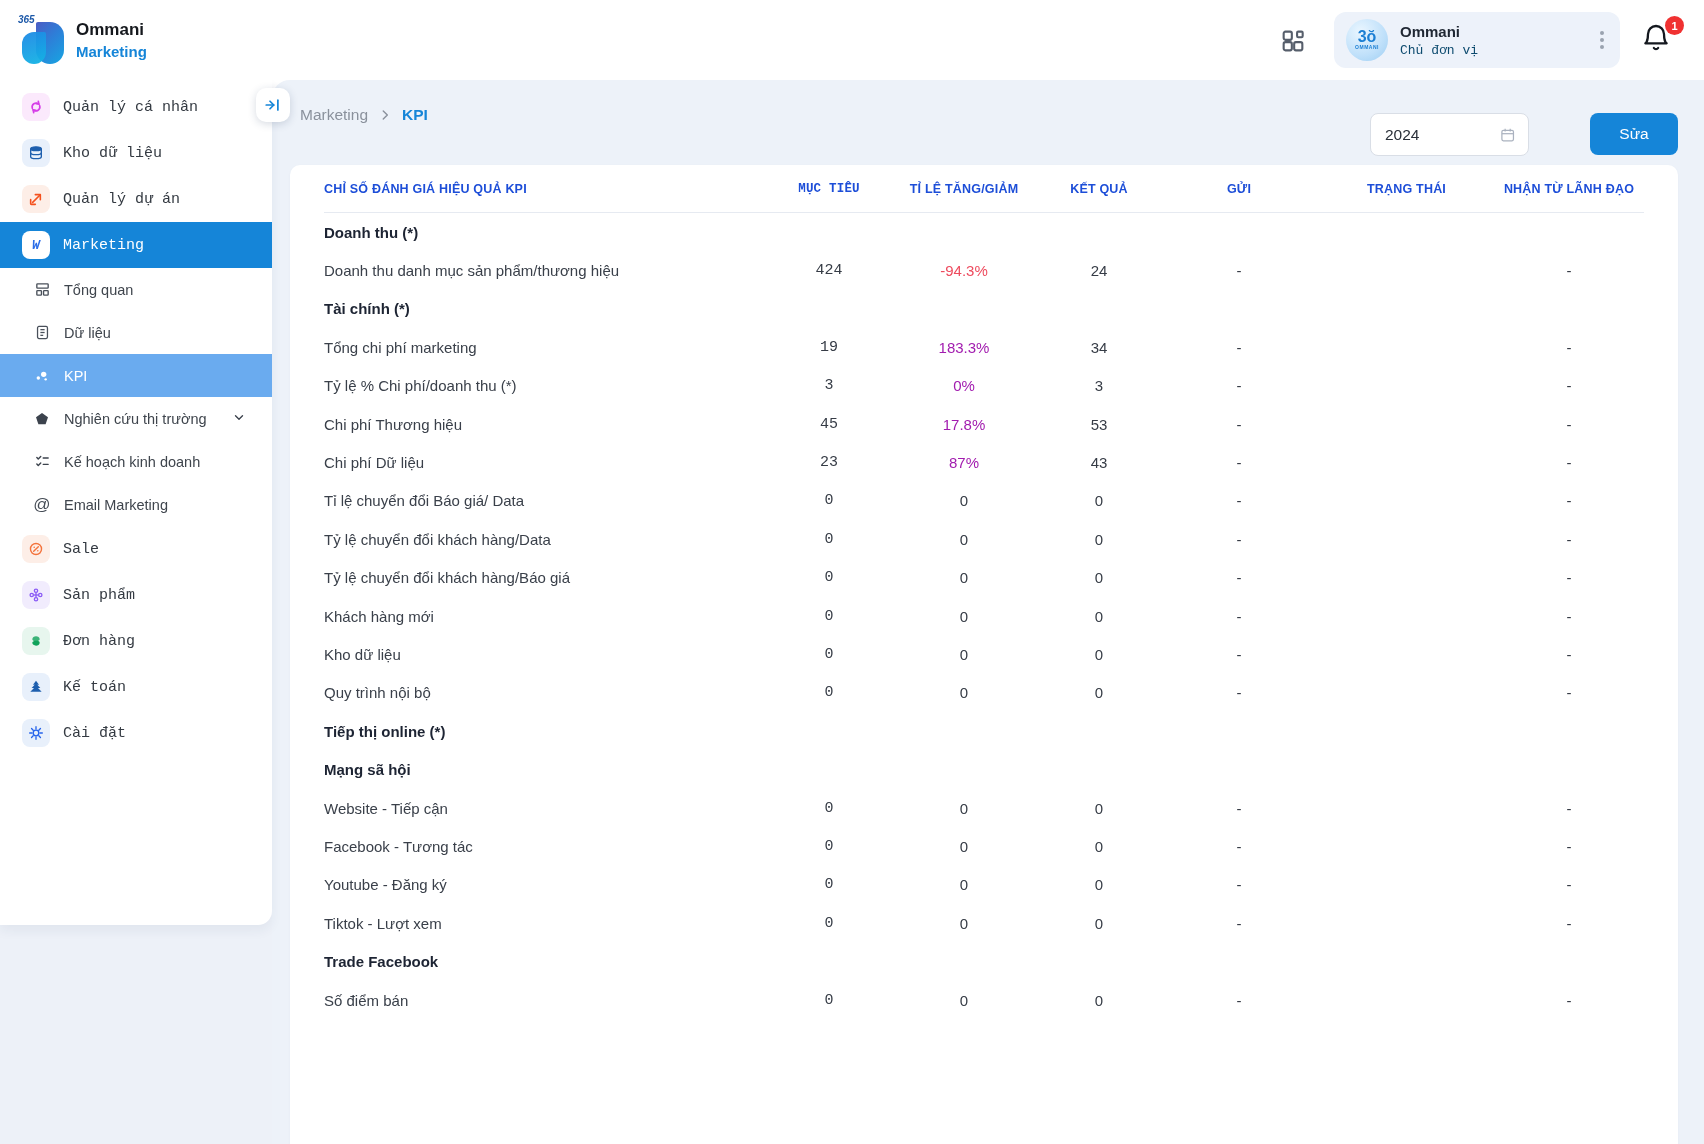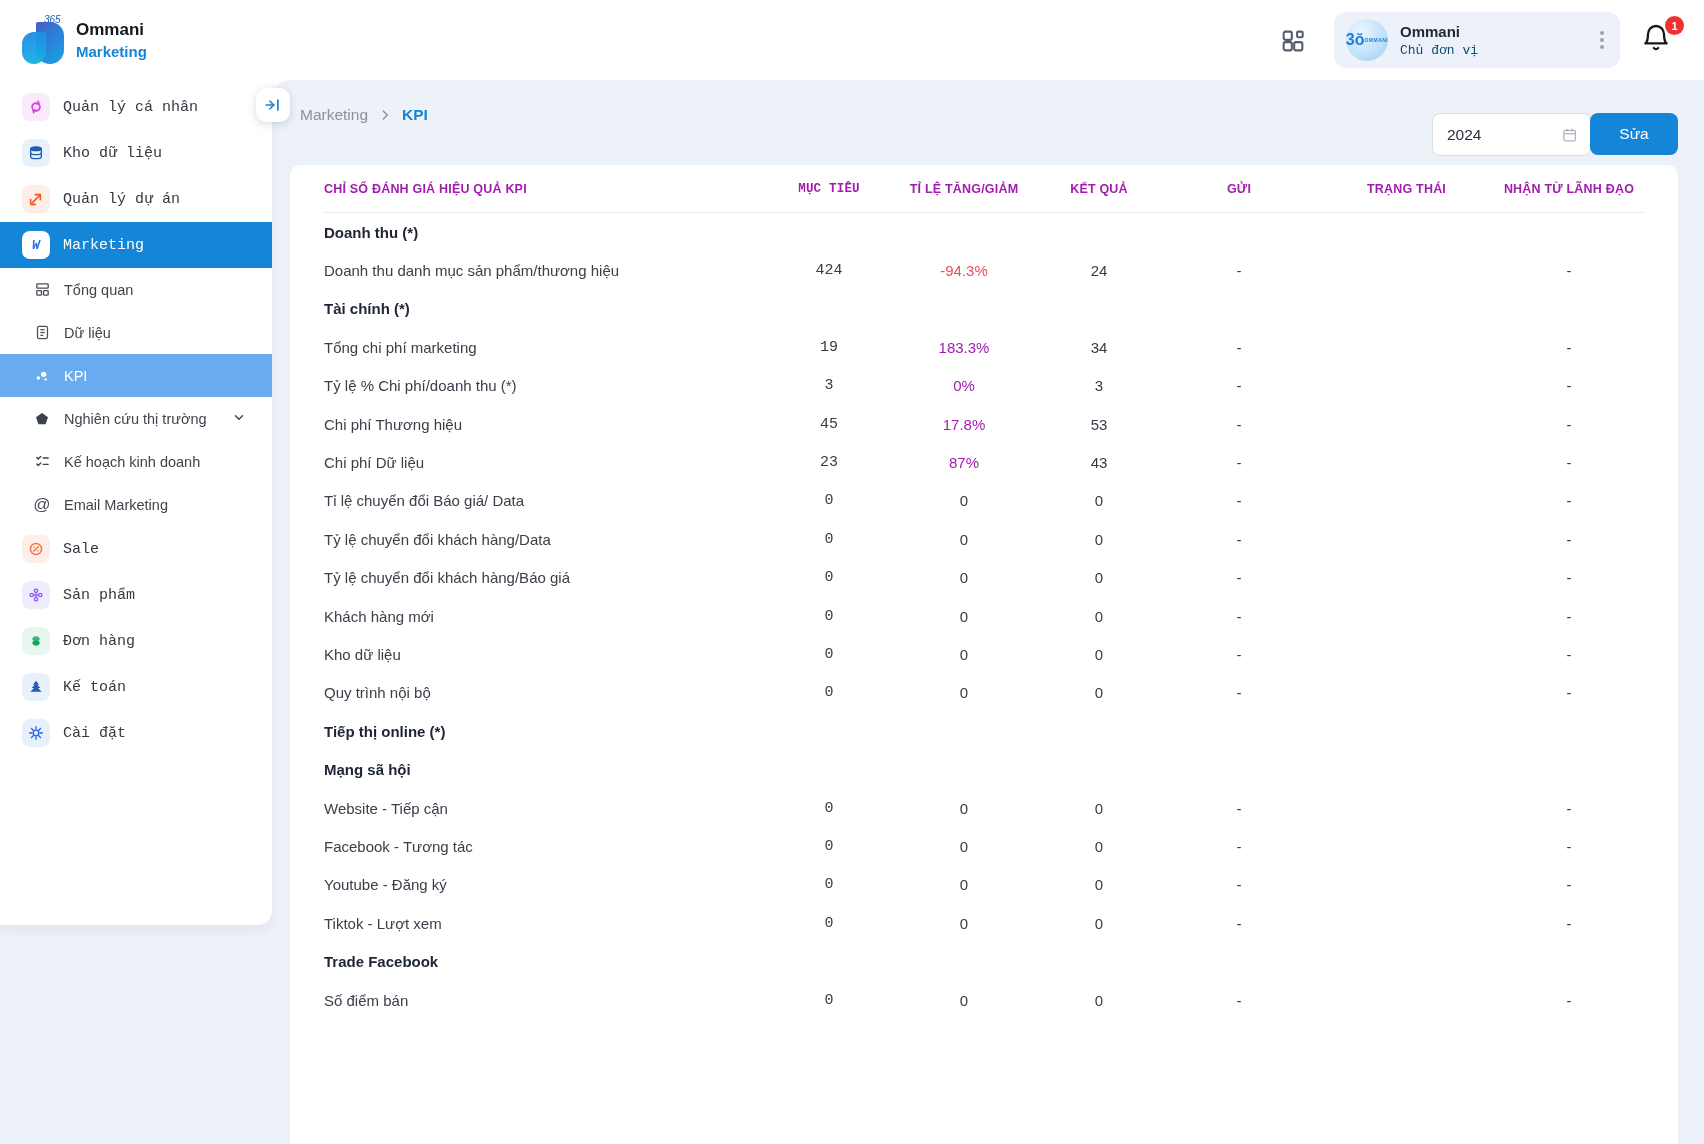--- a/index.html
+++ b/index.html
@@ -13,29 +13,29 @@
   
   .topbar { position:absolute; left:0; top:0; width:1704px; height:80px; background:#ffffff; z-index:3; }
   .brand { position:absolute; left:18px; top:12px; display:flex; gap:10px; align-items:center; }
   .logo { position:relative; width:48px; height:56px; }
   .logo .petal-r { position:absolute; left:18px; top:10px; width:28px; height:42px;
       background:linear-gradient(135deg,#4b5cc4 0%,#2d7fd8 45%,#17a6e2 100%);
       border-radius:2px 15px 15px 15px; }
   .logo .petal-l { position:absolute; left:4px; top:20px; width:24px; height:32px;
       background:linear-gradient(160deg,#1e88e5 0%,#13b5e4 100%);
       border-radius:14px 2px 14px 14px; opacity:.95; }
-  .logo .badge365 { position:absolute; left:0; top:2px; font-size:10px; font-weight:400; font-style:italic; color:#1c58a8;margin-left:26px; }
+  .logo .badge365 { position:absolute; left:0; top:2px; font-size:10px; font-weight:700; font-style:italic; color:#1c58a8; }
   .brand-txt .app { font-size:17px; font-weight:700; color:#15181d; }
   .brand-txt .mod { font-size:15px; font-weight:700; color:#1585d8; margin-top:3px; }
   .apps-btn { position:absolute; left:1279px; top:27px; width:28px; height:28px; cursor:pointer; }
   .user-card { position:absolute; left:1334px; top:12px; width:286px; height:56px; background:#edf2fa;
       border-radius:12px; display:flex; align-items:center; padding:0 12px; gap:12px; }
   .avatar { width:42px; height:42px; border-radius:50%; flex:0 0 auto;
       background:radial-gradient(circle at 35% 30%,#eaf6ff 0%,#bfe0fa 60%,#9ccdf2 100%);
-      display:flex; flex-direction:row; align-items:center; justify-content:center; }
+      display:flex; flex-direction:column; align-items:center; justify-content:center; }
   .avatar .om { font-size:16px; font-weight:800; color:#1b7fd4; line-height:14px; }
   .avatar .om-sub { font-size:5px; font-weight:700; color:#1b7fd4; letter-spacing:.5px; }
   .user-meta { flex:1; }
   .user-meta .name { font-size:15px; font-weight:700; color:#1f2733; }
   .user-meta .role { font-size:13px; color:#0c4a6e; margin-top:3px;font-family:Liberation Mono, monospace; }
   .kebab { display:flex; flex-direction:column; gap:3px; padding:4px; cursor:pointer; }
   .kebab i { width:4px; height:4px; border-radius:50%; background:#9aa3af; }
   .bell-wrap { position:absolute; left:1640px; top:22px; width:40px; height:40px; cursor:pointer; }
   .bell-badge { position:absolute; right:-4px; top:-6px; min-width:19px; height:19px; border-radius:10px;
       background:#f03131; color:#fff; font-size:11px; font-weight:700;
@@ -58,32 +58,32 @@
   
   .corner-patch { position:absolute; left:272px; top:80px; width:26px; height:26px; background:#ffffff; z-index:0; }
   .content-bg { position:absolute; left:272px; top:80px; width:1432px; height:1064px;
       background:#edf2f9; border-top-left-radius:18px; z-index:1; }
   .collapse-btn { position:absolute; left:256px; top:88px; width:34px; height:34px; background:#ffffff;
       border-radius:10px; box-shadow:0 2px 8px rgba(30,50,90,.18); display:flex; align-items:center; justify-content:center;
       cursor:pointer; z-index:4; }
   .crumbs { position:absolute; left:300px; top:106px; display:flex; align-items:center; gap:10px; z-index:2; }
   .crumbs .c1 { font-size:15.5px; color:#8a919c; cursor:pointer; }
   .crumbs .c2 { font-size:15.5px; color:#1585d8; font-weight:700; cursor:pointer; }
-  .year-box { position:absolute; left:1432px; top:113px; width:159px; height:43px; background:#ffffff;
+  .year-box { position:absolute; left:1370px; top:113px; width:159px; height:43px; background:#ffffff;
       border:1px solid #d9dee6; border-radius:8px; display:flex; align-items:center; padding:0 12px 0 14px; z-index:2; }
   .year-box input { border:none; outline:none; width:100%; font-size:15.5px; color:#2a3039;
       font-family:"Liberation Sans","DejaVu Sans",sans-serif; background:transparent; }
   .edit-btn { position:absolute; left:1590px; top:113px; width:88px; height:42px; background:#1585d8;
       border:none; border-radius:8px; color:#ffffff; font-size:15.5px; cursor:pointer; z-index:2;
       font-family:"Liberation Sans","DejaVu Sans",sans-serif; }
   
   .card { position:absolute; left:290px; top:165px; width:1388px; height:979px; background:#ffffff;
       border-radius:10px 10px 0 0; z-index:2; padding:0 34px; box-shadow:0 1px 3px rgba(30,50,90,.04); }
   .t-head { display:flex; align-items:center; height:48px; border-bottom:1px solid #e6eaf1; }
-  .t-head span { font-size:12.5px; font-weight:700; color:#a21caf; letter-spacing:.2px; }
+  .t-head span { font-size:12.5px; font-weight:700; color:#1d4ed8; letter-spacing:.2px; }
   .trow { display:flex; align-items:center; height:38.4px; }
   .trow.group span { font-size:15px; font-weight:700; color:#1d2433; }
   .trow .lbl { font-size:15px; color:#3a404a; }
   .cell { text-align:center; font-size:15px; color:#363c46; }
   .col-label { flex:1; text-align:left; }
   .col-target { width:120px;font-family:Liberation Mono, monospace; }
   .col-rate { width:150px; }
   .col-result { width:120px; }
   .col-sent { width:160px; }
   .col-status { width:175px; }

